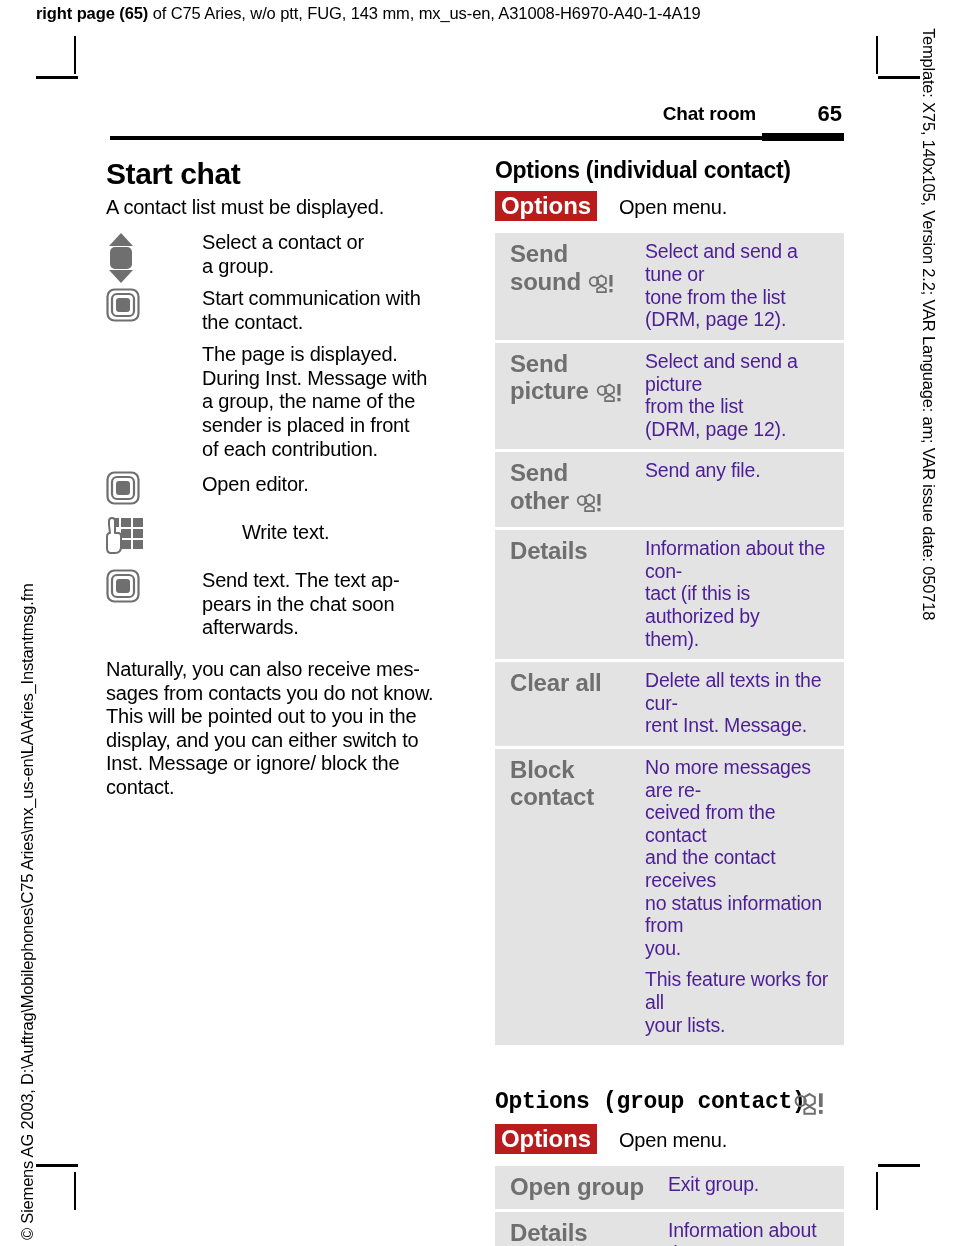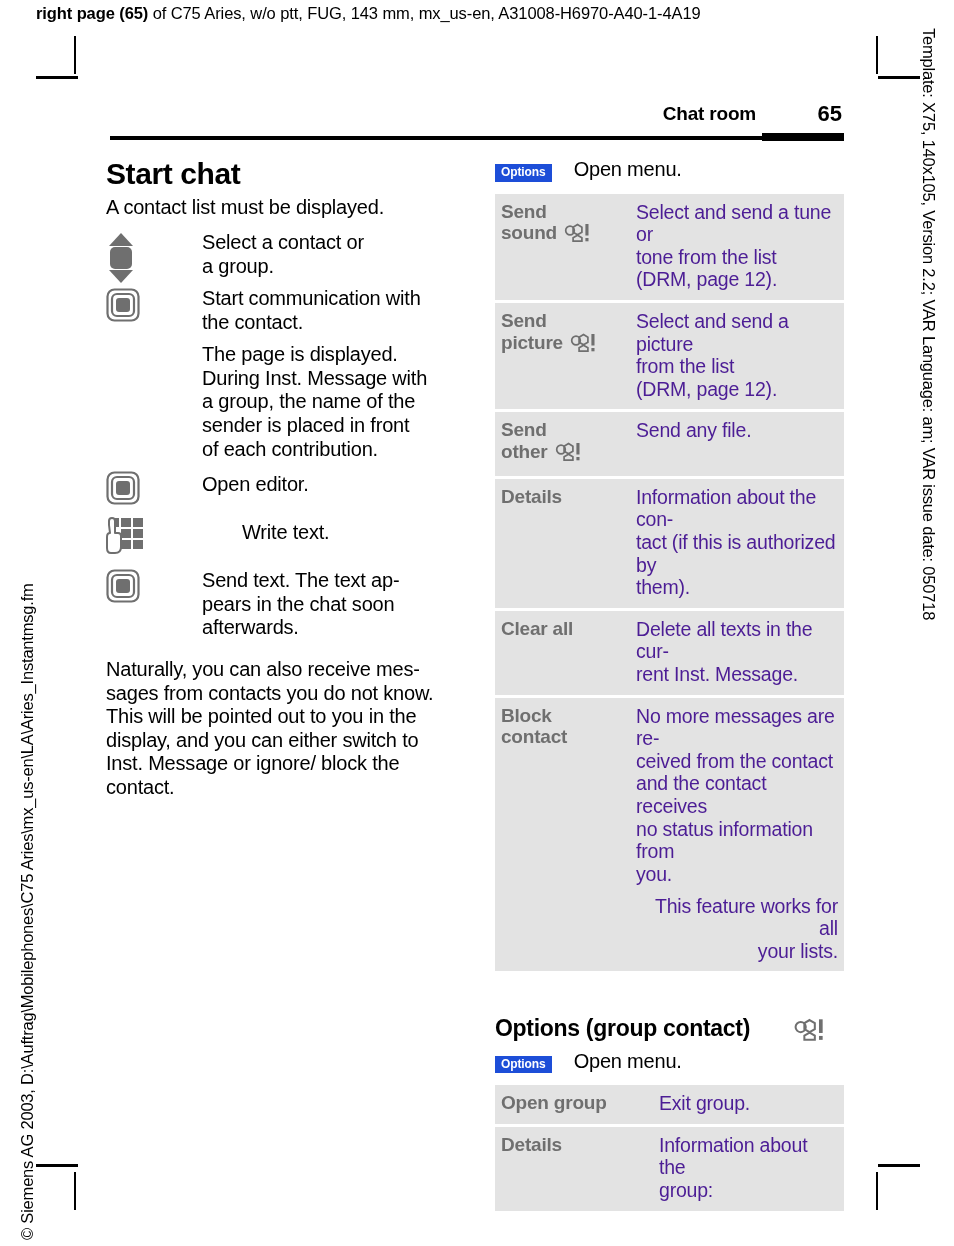--- a/index.html
+++ b/index.html
@@ -155,23 +155,23 @@
   .icon-keys  { display:block; }
 
   
   .softrow {
     display: flex;
     align-items: baseline;
     margin-bottom: 9px;
   }
   .softkey {
     display: inline-block;
-    background: #1d4ed8;
+    background: #b91c1c;
     color: #ffffff;
-    font-size: 12px;
+    font-size: 24px;
     font-weight: bold;
     letter-spacing: -0.1px;
     padding: 2px 6px 3px 6px;
     line-height: 1.05;
   }
   .softtext {
     font-size: 20px;
     letter-spacing: -0.2px;
     margin-left: 22px;
   }
@@ -183,38 +183,37 @@
     border-spacing: 0 3px;
     margin-bottom: 4px;
   }
   .otable tr > td {
     background: #e3e3e3;
     vertical-align: top;
     padding: 7px 6px 9px 6px;
   }
   .otable td.k {
     width: 123px;
-    font-size: 19px;
+    font-size: 24px;
     font-weight: bold;
     color: #6f6f6f;
     line-height: 1.14;
     letter-spacing: -0.2px;
-    padding-left: 6px;
+    padding-left: 15px;
   }
   .otable td.v {
     font-size: 19.5px;
     color: #4c1d95;
     line-height: 1.16;
     letter-spacing: -0.2px;
     padding-left: 6px;
   }
   .otable td.v .sub {
     display: block;
     margin-top: 9px;
-    text-align: right;
   }
   .wide-k td.k { width: 146px; }
 
   .drm-inline {
     display: inline-block;
     vertical-align: -4px;
     margin-left: 4px;
   }
   .drm-head {
     position: absolute;
@@ -324,20 +323,23 @@
       <div class="txtcell" style="white-space:pre-line;padding-top:2px;">Send text. The text ap-
 pears in the chat soon
 afterwards.</div>
     </div>
 
     <p class="body" style="margin-top:18px;">Naturally, you can also receive mes-sages from contacts you do not know. This will be pointed out to you in the display, and you can either switch to Inst. Message or ignore/ block the contact.</p>
   </div>
 
   <div class="col col-right">
 
+    <h2 class="sec">
+      <span>Options (individual contact)</span>
+    </h2>
 
     <div class="softrow">
       <span class="softkey">Options</span>
       <span class="softtext">Open menu.</span>
     </div>
 
     <table class="otable">
       <tbody>
         <tr>
           <td class="k">
@@ -418,21 +420,21 @@
 and the contact receives
 no status information from
 you.</span>
             <span class="sub" style="white-space:pre-line;">This feature works for all
 your lists.</span>
           </td>
         </tr>
       </tbody>
     </table>
 
-    <h2 class="sec" style="margin-top:42px;">
+    <h2 class="sec" style="margin-top:42px;font-family:Liberation Mono, monospace;">
       <span>Options (group contact)</span>
       <span class="drm-head">
         <svg width="38" height="24" viewBox="0 0 32 20" aria-hidden="true">
           <path d="M9 3.2 a4.3 4.3 0 1 0 0 8.6 a4.3 4.3 0 1 0 0 -8.6" fill="none" stroke="#6f6f6f" stroke-width="1.7"></path>
           <path d="M16.5 1.6 l4.4 2.6 v5 l-4.4 2.6 l-4.4 -2.6 v-5 z" fill="none" stroke="#6f6f6f" stroke-width="1.7"></path>
           <path d="M16.5 12.2 l4.4 2.6 v3.4 h-8.8 v-3.4 z" fill="none" stroke="#6f6f6f" stroke-width="1.7"></path>
           <rect x="24.4" y="1" width="3.1" height="11.5" fill="#6f6f6f"></rect>
           <rect x="24.4" y="15" width="3.1" height="3.3" fill="#6f6f6f"></rect>
         </svg>
       </span>

